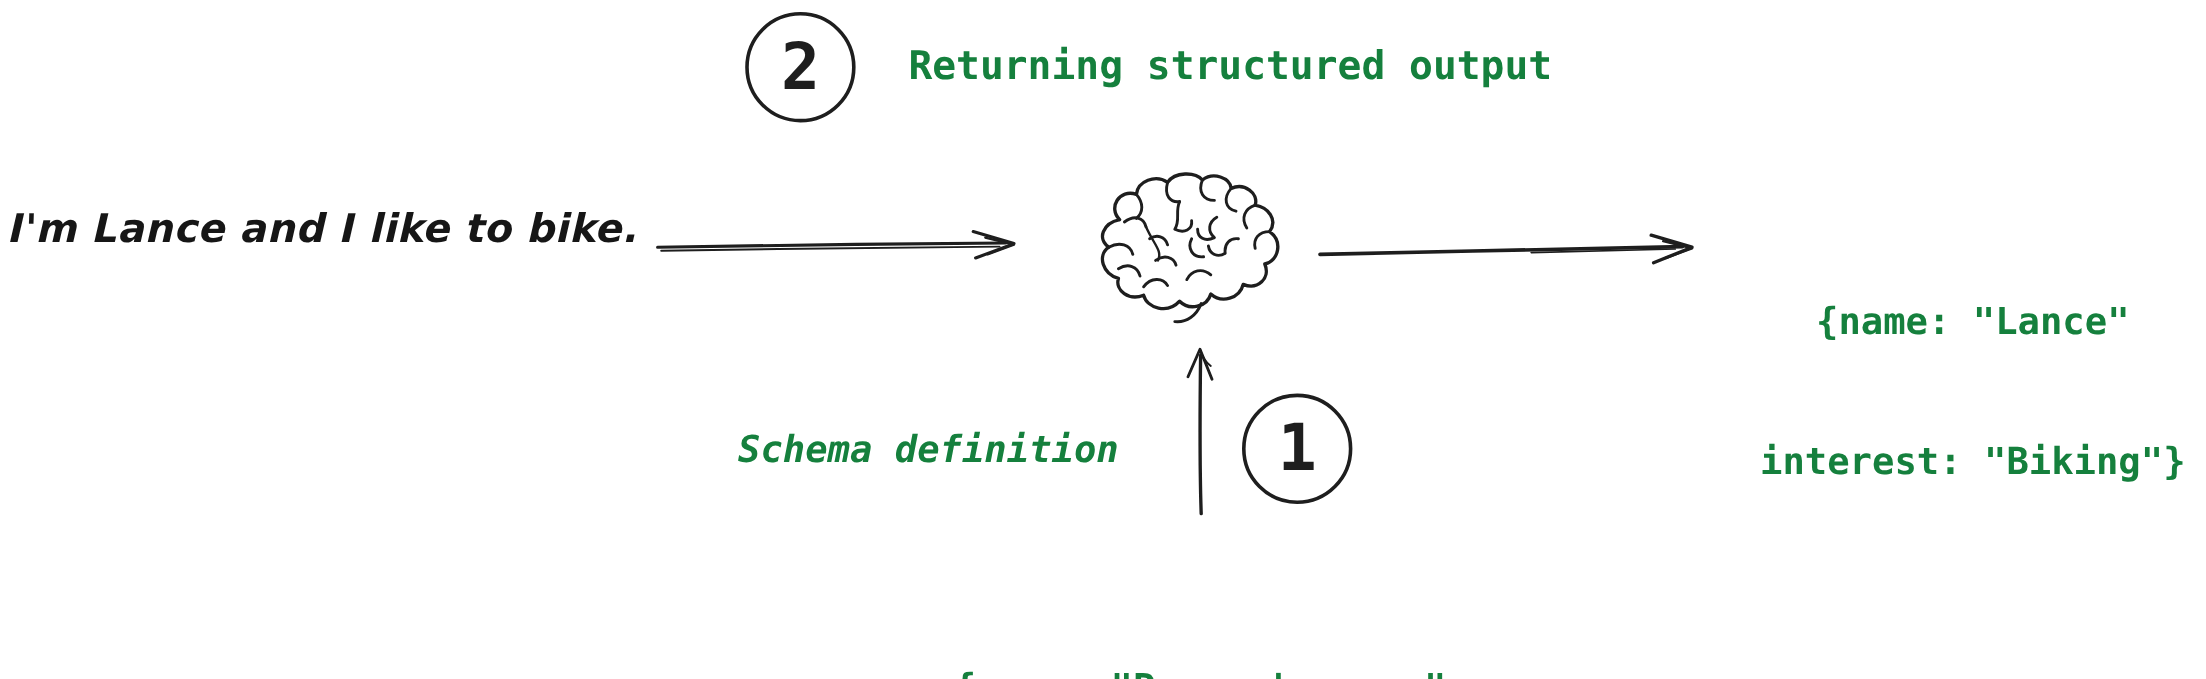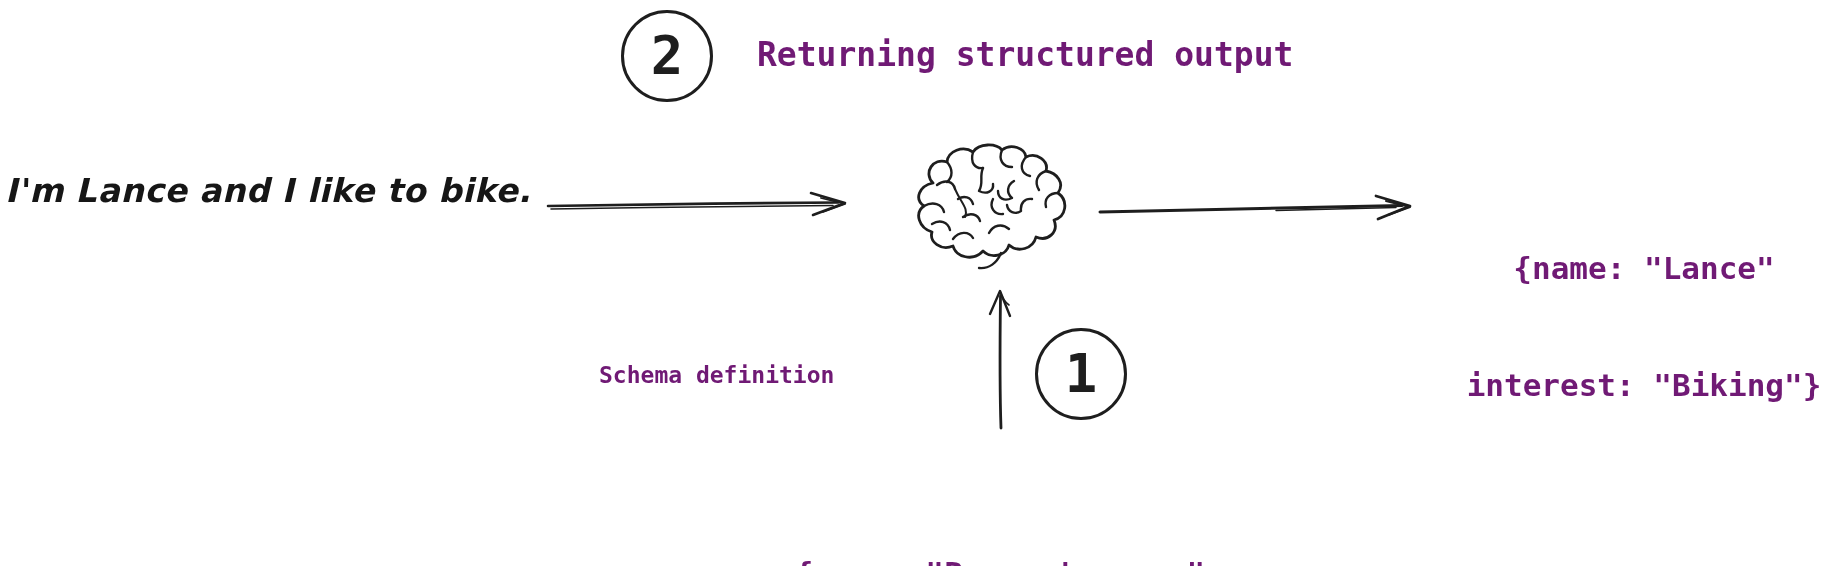--- a/index.html
+++ b/index.html
@@ -1,38 +1,38 @@
 <!DOCTYPE html>
 <html><head>
 <meta charset="utf-8">
 <style>
   html,body{margin:0;padding:0;background:#ffffff;}
   #canvas{
     position:relative;width:1838px;height:566px;background:#ffffff;
     overflow:hidden;font-family:"DejaVu Sans Mono",monospace;color:#1e1e1e;
   }
   .abs{position:absolute;}
-  .mono{font-family:"DejaVu Sans Mono",monospace;font-weight:bold;color:#701a75;}
+  .mono{font-family:"DejaVu Sans Mono",monospace;font-weight:bold;color:#15803d;}
   .badge{
     box-sizing:border-box;border:3px solid #1e1e1e;border-radius:50%;
     display:flex;align-items:center;justify-content:center;background:#fff;
   }
   .badge span{font-family:"DejaVu Sans Mono",monospace;font-weight:bold;font-size:54px;color:#1e1e1e;line-height:1;}
   #step2-badge{left:621px;top:10px;width:92px;height:92px;}
   #step2-title{left:757px;top:37px;font-size:33px;line-height:36px;white-space:nowrap;}
   #input-text{
     left:8px;top:169px;font-size:33px;line-height:44px;white-space:nowrap;
     font-family:"DejaVu Sans",sans-serif;font-style:italic;font-weight:bold;
     color:#161616;letter-spacing:0.5px;transform:skewX(-2deg);
   }
   #arrow-input{left:545px;top:190px;}
   #brain{left:901px;top:141px;}
   #arrow-output{left:1096px;top:193px;}
   #output-block{left:1444px;top:171px;width:400px;text-align:center;font-size:31px;line-height:39px;white-space:pre;}
-  #schema-label{left:599px;top:356px;font-size:23px;line-height:38px;white-space:nowrap;}
+  #schema-label{left:615px;top:356px;font-size:31px;line-height:38px;white-space:nowrap;font-style:italic;}
   #arrow-schema{left:984px;top:286px;}
   #step1-badge{left:1035px;top:328px;width:92px;height:92px;}
   #schema-block{left:710px;top:478px;width:580px;text-align:center;font-size:31px;line-height:38px;white-space:pre;}
   svg{display:block;}
   svg path, svg polyline{fill:none;stroke:#1e1e1e;stroke-linecap:round;stroke-linejoin:round;}
 </style>
 </head>
 <body>
 
 <div id="canvas">

